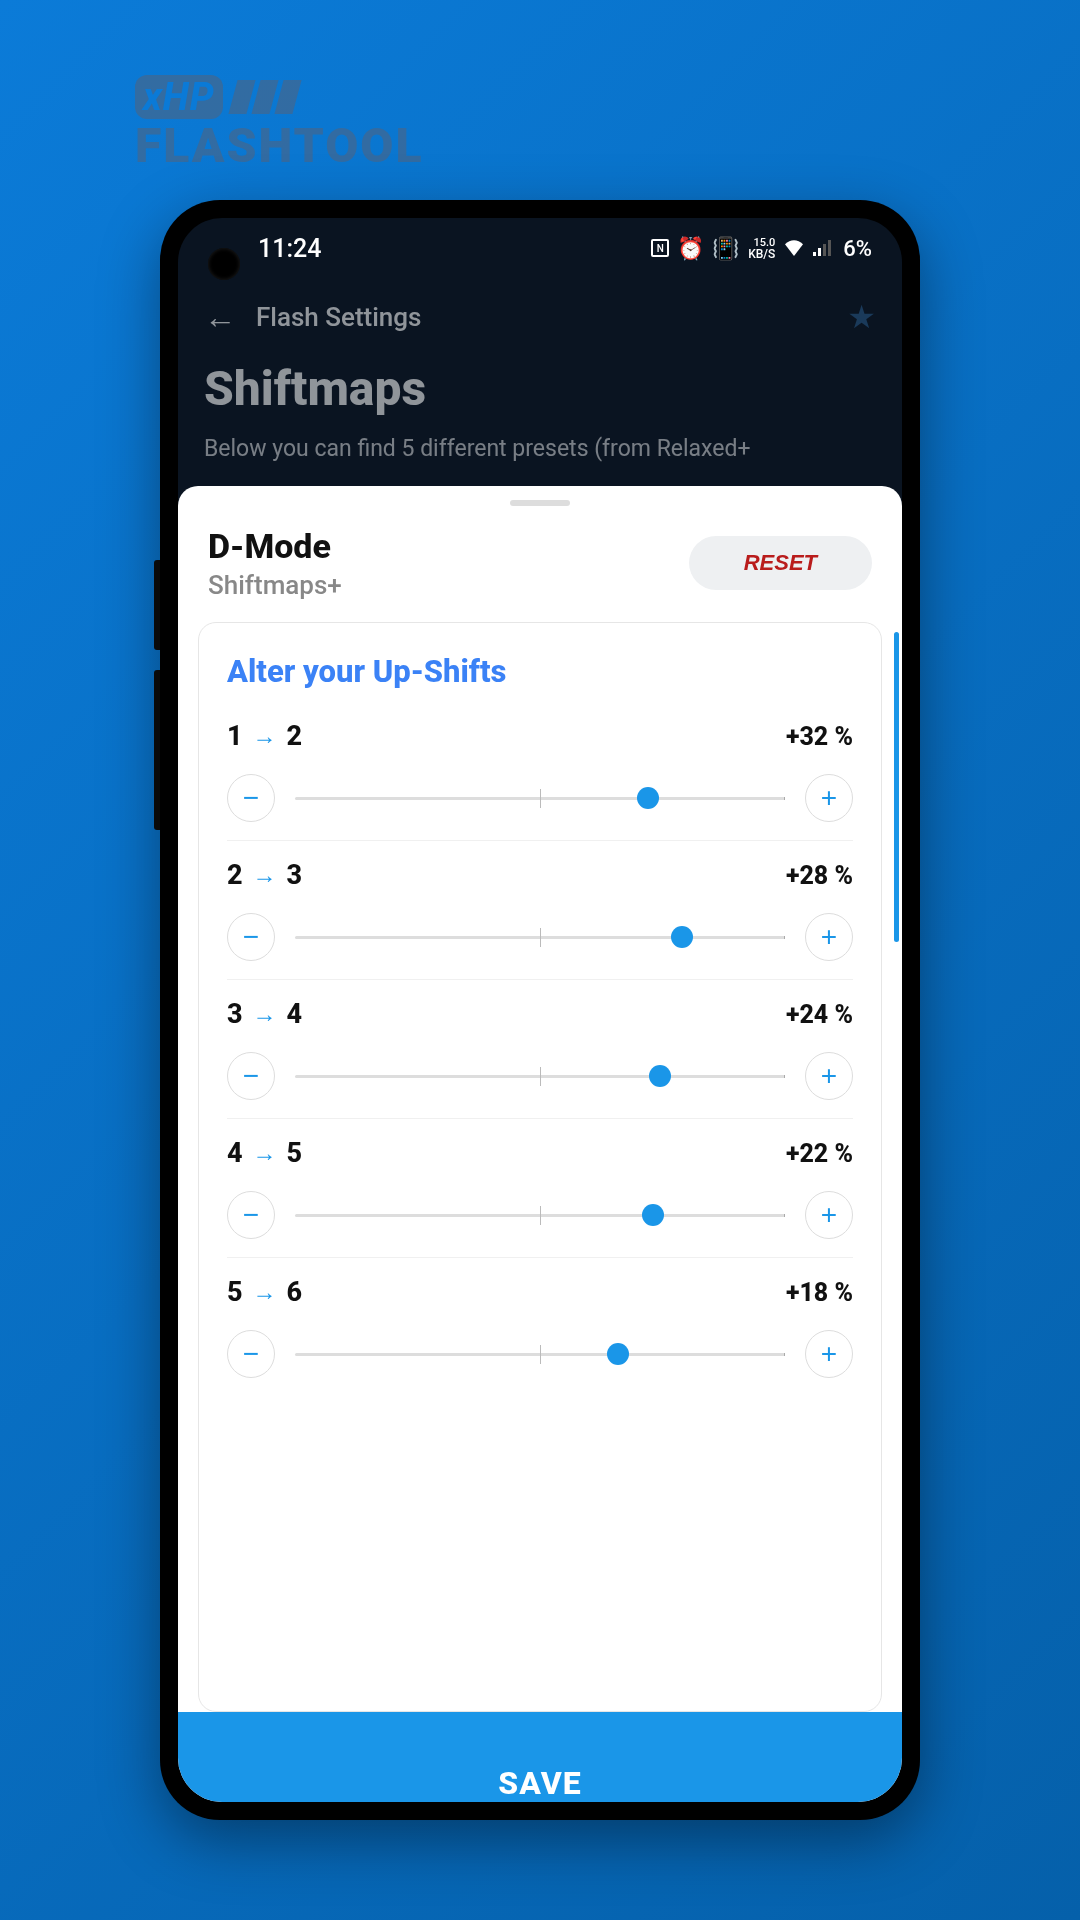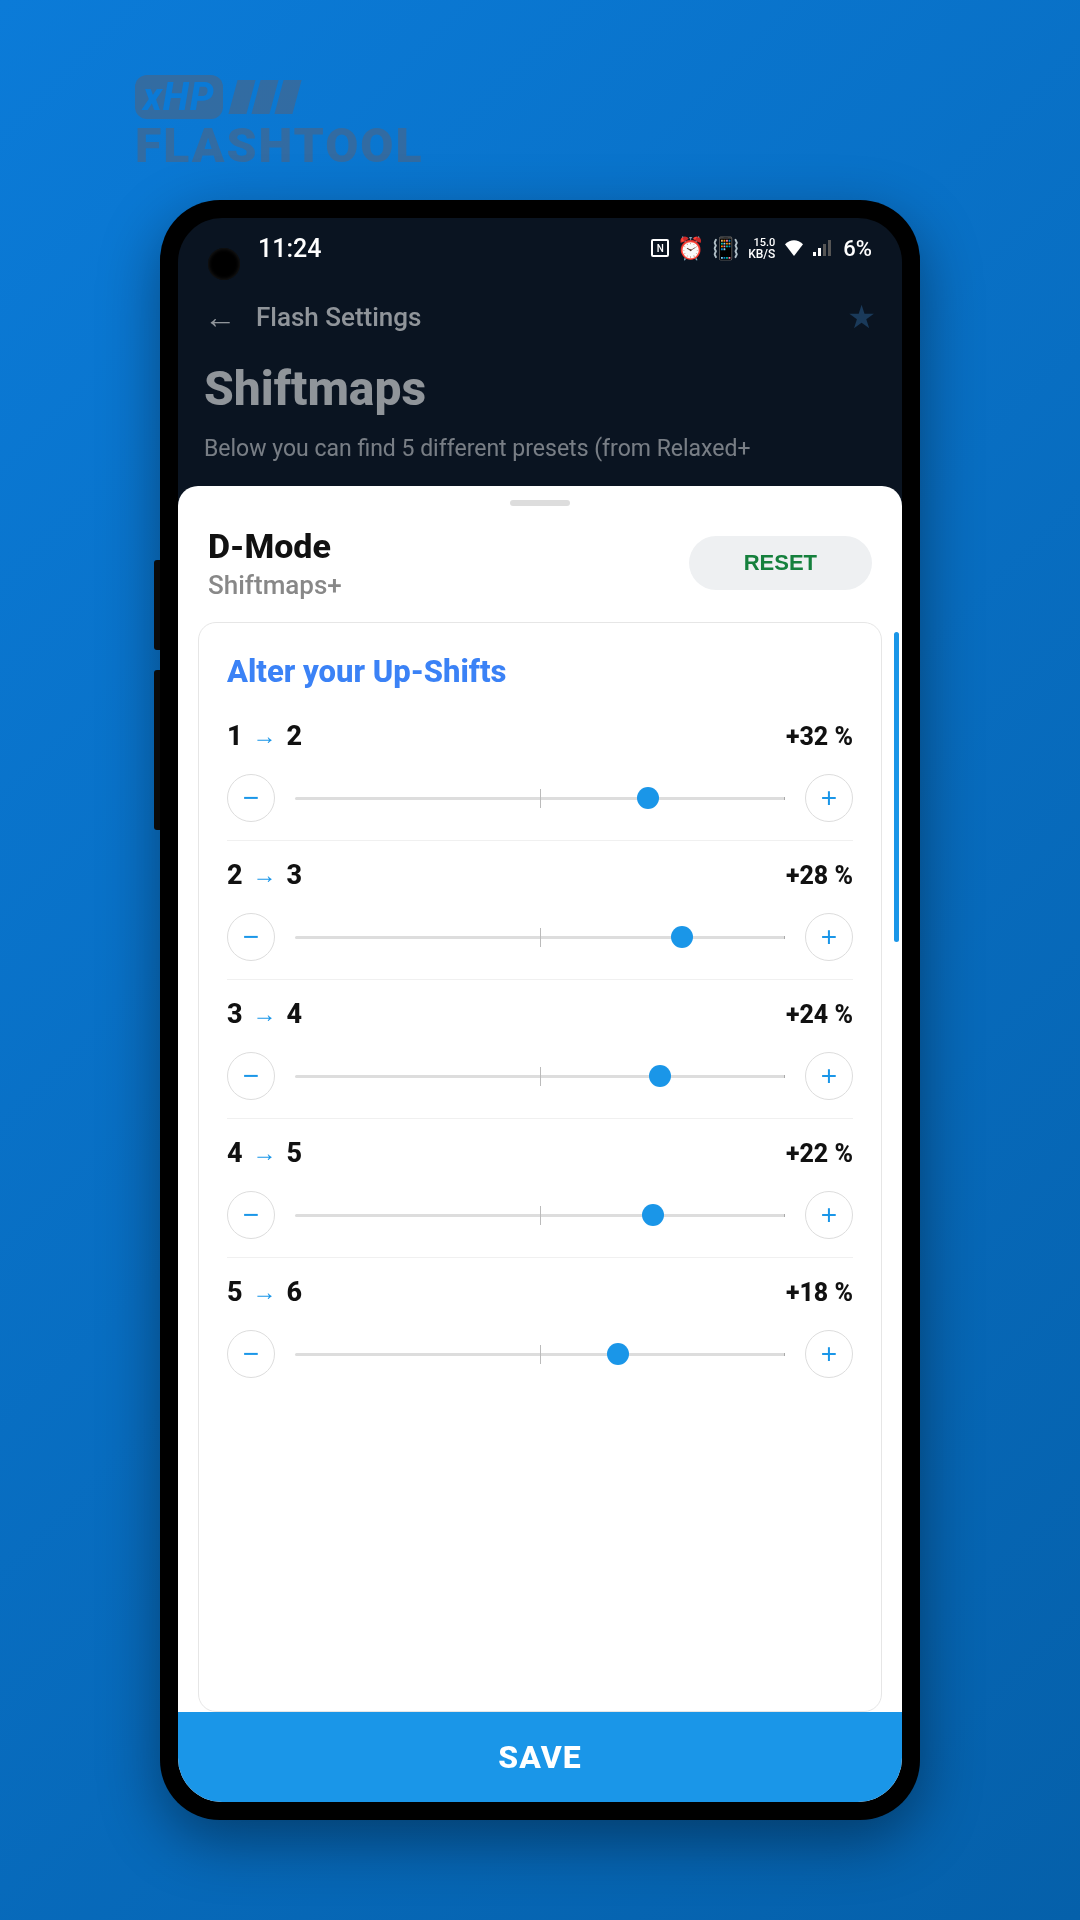--- a/index.html
+++ b/index.html
@@ -135,22 +135,23 @@
 }
 .mode-title { font-size: 34px; font-weight: 800; color: #111; }
 .mode-sub { font-size: 26px; color: #888; font-weight: 500; margin-top: 4px; }
 .reset-btn {
   background: #eef0f2;
   border: none;
   border-radius: 30px;
   padding: 14px 55px;
   font-size: 22px;
   font-weight: 700;
-  color: #15803d;
+  color: #b91c1c;
   cursor: pointer;
+  font-style: italic;
 }
 
 .scroll-area {
   flex: 1;
   overflow: hidden;
   padding: 0 20px;
   position: relative;
 }
 .right-scroll-indicator {
   position: absolute;
@@ -217,21 +218,21 @@
   position: absolute;
   right: 0; top: 0;
   width: 1px; height: 3px;
   background: #aaa;
 }
 
 .save-bar {
   height: 90px;
   background: #1a96e8;
   display: flex;
-  align-items: center;
+  align-items: flex-end;
   justify-content: center;
   cursor: pointer;
 }
 .save-text { color: #fff; font-size: 32px; font-weight: 800; letter-spacing: 1px; }
 </style>
 </head>
 <body>
 
 <div class="logo">
   <div class="logo-top">

